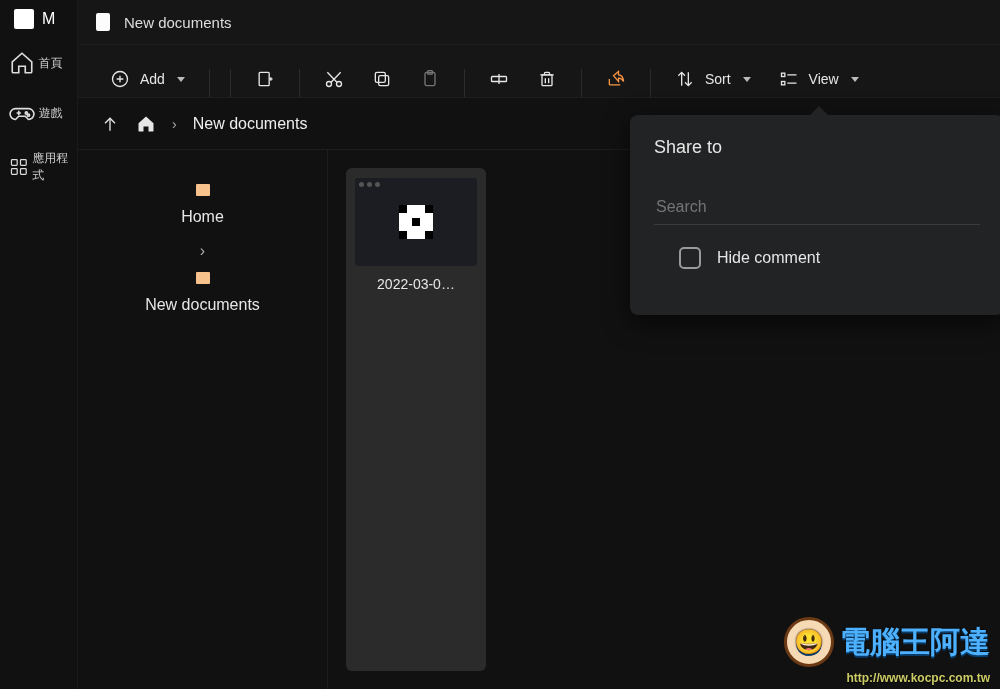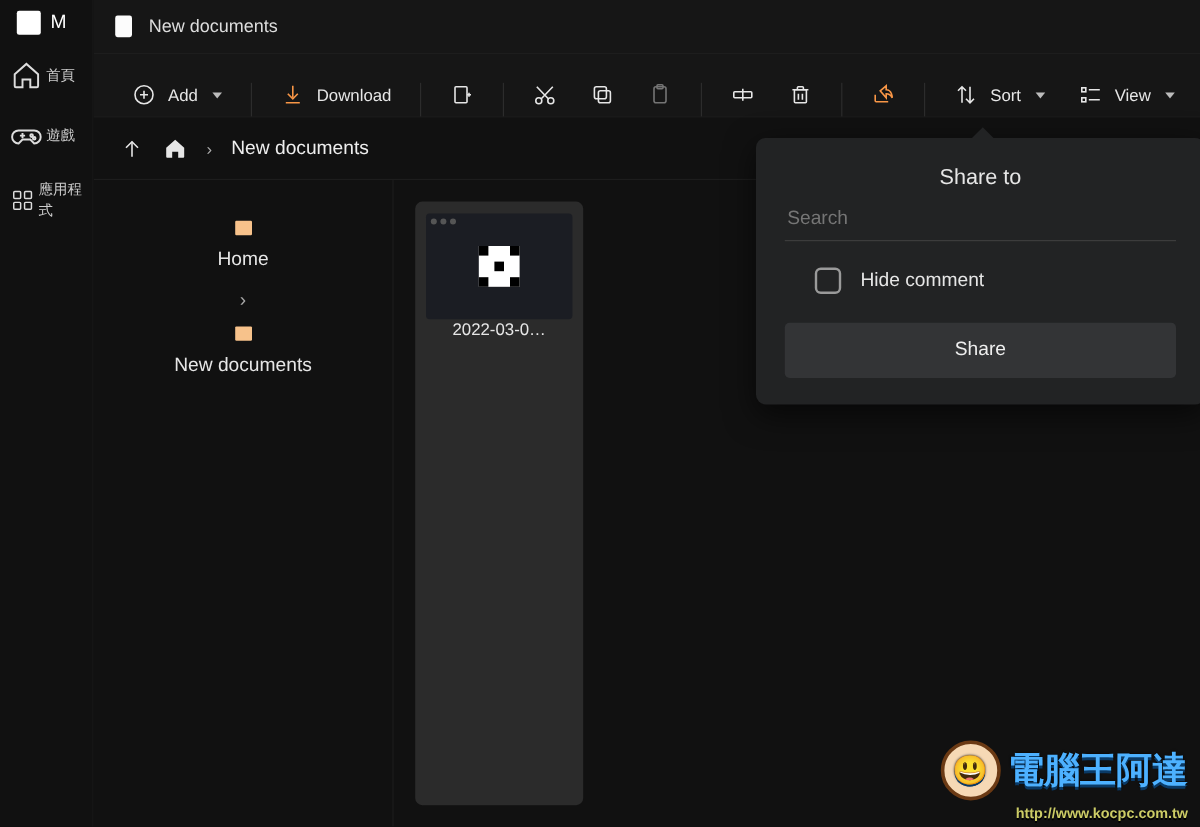--- a/index.html
+++ b/index.html
@@ -169,20 +169,21 @@
     padding: 18px;
     display: flex;
     gap: 22px;
     align-content: flex-start;
   }
   .thumb {
     width: 140px;
     display: flex;
     flex-direction: column;
     align-items: center;
+    gap: 10px;
     padding: 10px 8px 12px;
     border-radius: 6px;
     cursor: pointer;
   }
   .thumb.selected { background: #2b2b2b; }
   .thumb .preview {
     width: 122px; height: 88px;
     background: #1b1d23;
     border-radius: 3px;
     position: relative;
@@ -225,21 +226,21 @@
   .popover::before {
     content:'';
     position:absolute;
     top:-9px; left:180px;
     width:0;height:0;
     border-left:9px solid transparent;
     border-right:9px solid transparent;
     border-bottom:9px solid #222324;
   }
   .popover h3 {
-    font-weight: 400; font-size: 18px; text-align: center; margin-bottom: 8px;
+    font-weight: 400; font-size: 18px; margin-bottom: 32px;
   }
   .popover .search-field {
     color: #5eead4; font-size: 16px;
     padding: 8px 2px;
     border-bottom: 1px solid #3c3c3c;
     outline: none; background: transparent; border-top:none;border-left:none;border-right:none;
     width: 100%;
   }
   .popover .row-chk {
     display: flex; align-items: center; gap: 16px;
@@ -329,28 +330,20 @@
   <div class="toolbar">
     <div class="tb-btn">
       <svg viewBox="0 0 24 24">
           <circle cx="12" cy="12" r="9"></circle>
           <path d="M12 8v8M8 12h8"></path>
         </svg>
       <span>Add</span>
       <span class="caret"></span>
     </div>
     <div class="tb-sep"></div>
-    <div class="tb-btn orange">
-      <svg viewBox="0 0 24 24">
-          <path d="M12 3v12"></path>
-          <path d="M7 11l5 5 5-5"></path>
-          <path d="M5 20h14"></path>
-        </svg>
-      <span style="color:#e6e6e6">Download</span>
-    </div>
     <div class="tb-sep"></div>
     <div class="tb-btn">
       <svg viewBox="0 0 24 24">
           <rect x="5" y="4" width="12" height="16" rx="1"></rect>
           <path d="M19 10v4M17 12h4"></path>
         </svg>
     </div>
     <div class="tb-sep"></div>
     <div class="tb-btn">
       <svg viewBox="0 0 24 24">
@@ -475,21 +468,20 @@
     </div>
   </div>
 
   <div class="popover">
     <h3>Share to</h3>
     <input class="search-field" placeholder="Search" style="">
     <div class="row-chk">
       <span class="chk"></span>
       <span>Hide comment</span>
     </div>
-    <button class="share-btn">Share</button>
   </div>
 
   <div class="watermark">
     <span class="face">
         <span>😃</span>
       </span>
     <span>電腦王阿達</span>
     <span class="sub">http://www.kocpc.com.tw</span>
   </div>
 

